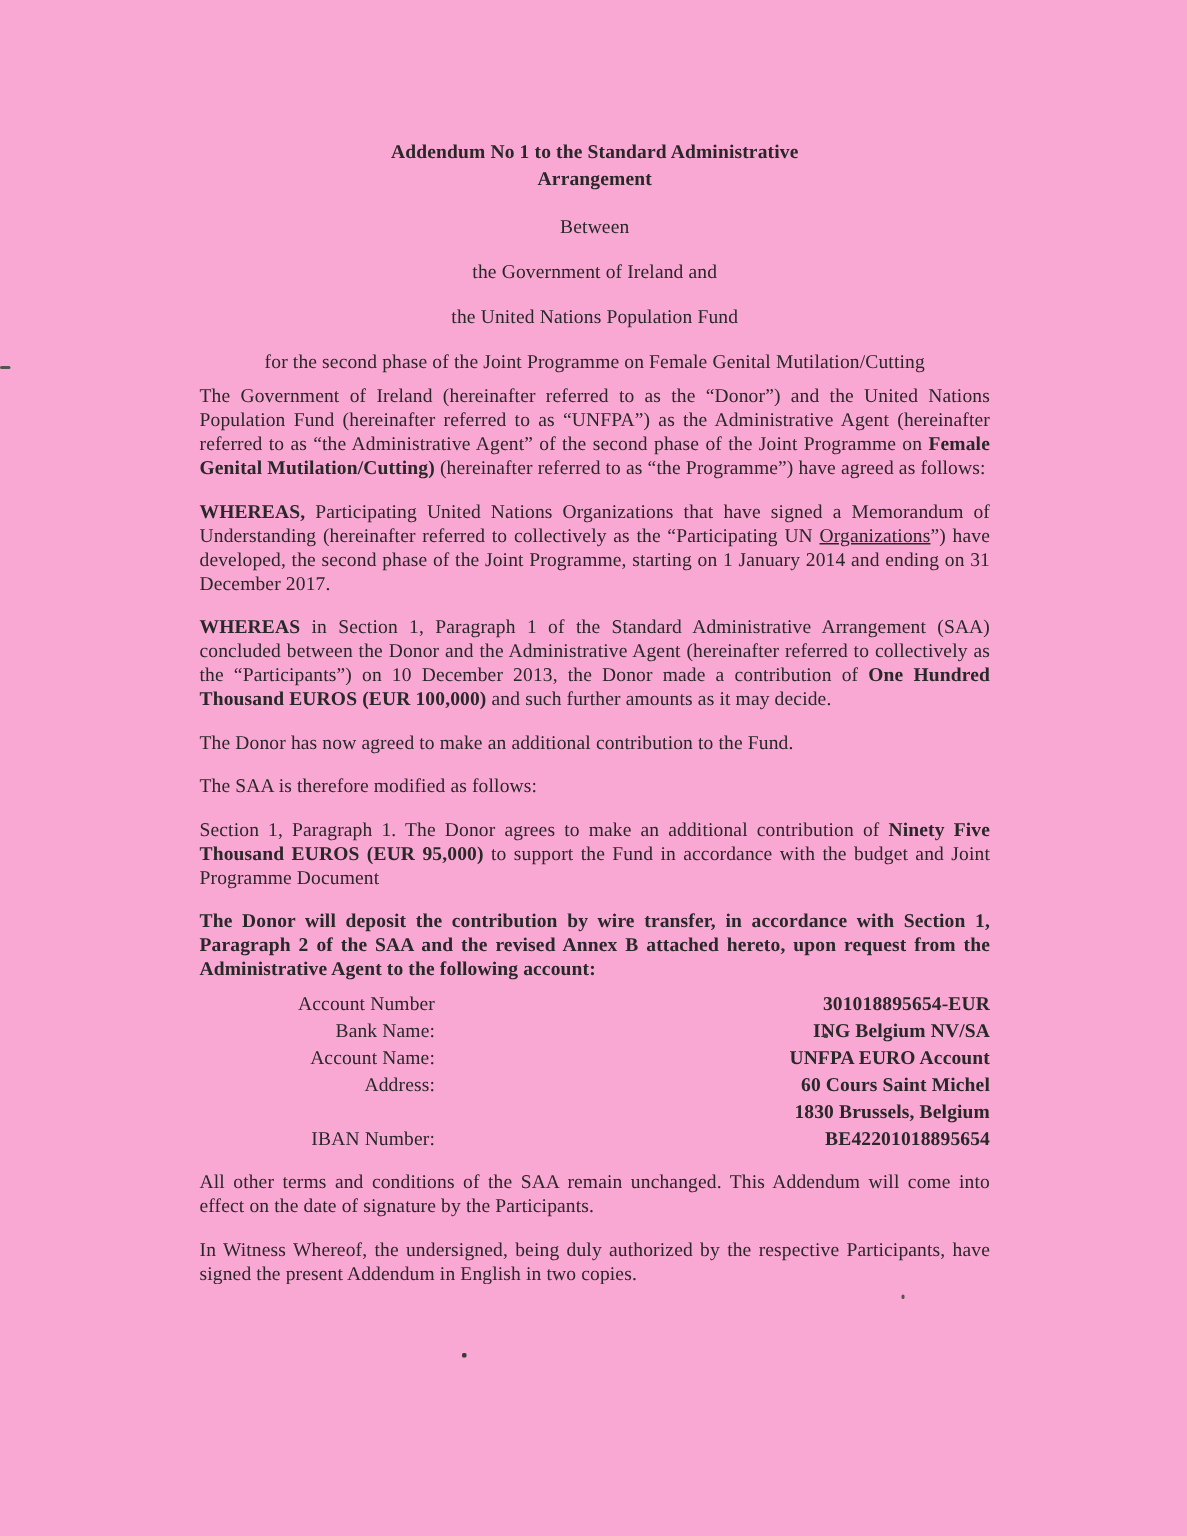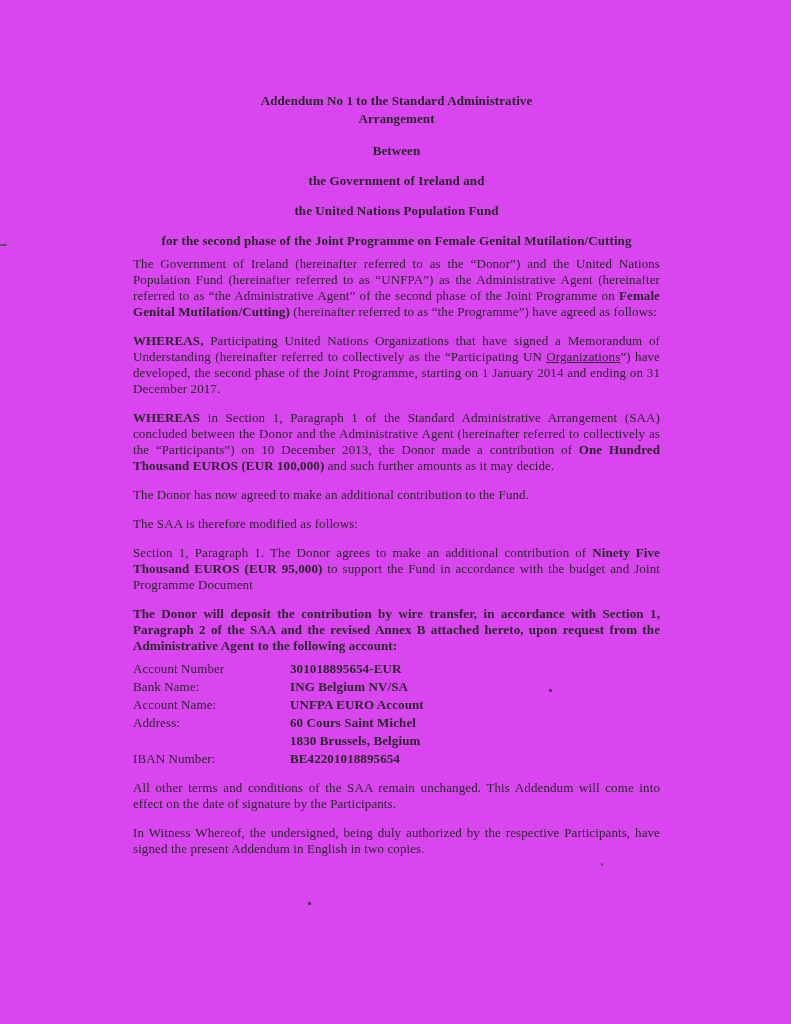--- a/index.html
+++ b/index.html
@@ -5,38 +5,38 @@
   html, body { margin:0; padding:0; }
   body {
     width:791px; height:1024px;
     background:#fcfcfb;
     position:relative;
     overflow:hidden;
     font-family:"Liberation Serif", serif;
   }
   #page {
     position:absolute; left:0; top:0; width:791px; height:1024px;
-    background:#d946ef;
+    background:#f9a8d4;
   }
   #doc {
     position:absolute; left:133px; top:92px; width:527px;
     font-size:13px; line-height:16px;
     color:#282828;
     text-align:justify;
     letter-spacing:.1px;
     filter:blur(.24px);
   }
   .title-block { text-align:center; font-weight:bold; line-height:18px; margin:0 0 14px; }
-  .center-line { text-align:center; font-weight:bold; line-height:18px; margin:0 0 12px; }
+  .center-line { text-align:center; font-weight:normal; line-height:18px; margin:0 0 12px; }
   .purpose     { margin-bottom:6px; }
   #doc p { margin:0 0 13px; }
   #doc p.tight { margin-bottom:6px;font-weight:bold; }
   #doc b { font-weight:bold; }
   #doc .u { text-decoration:underline; }
-  .account { margin:0 0 12px; text-align:left; }
+  .account { margin:0 0 12px; text-align:right; }
   .acc-row { display:flex; line-height:18px; }
   .acc-label { width:157px; flex:none; }
   .acc-value { flex:1;font-weight:bold; }
   .artifact { position:absolute; border-radius:1px; }
 </style>
 </head>
 <body>
 
 <div id="page">
   <div id="doc">

